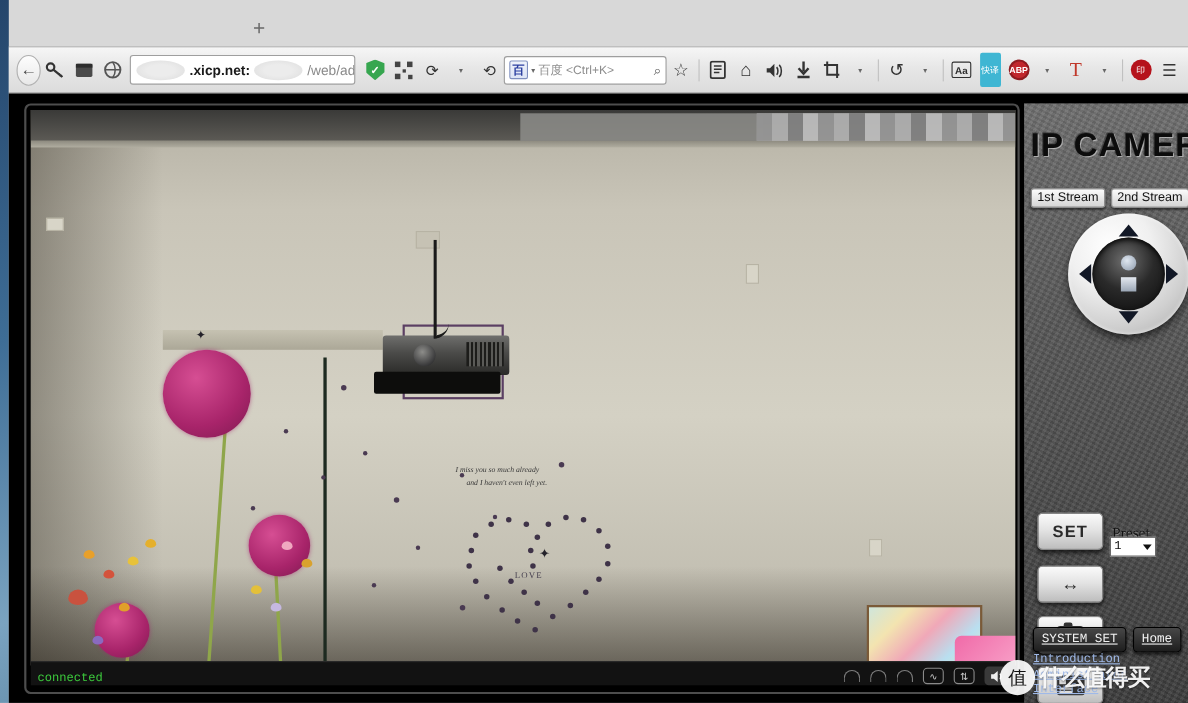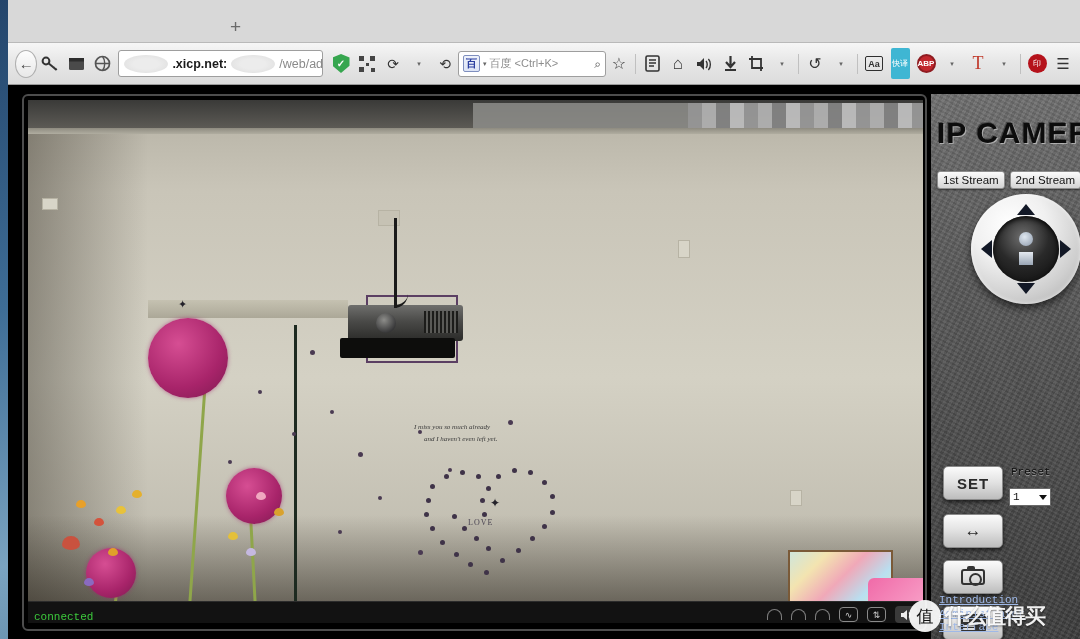--- a/index.html
+++ b/index.html
@@ -271,22 +271,22 @@
   #recbtn{left:12px;top:512px;}
   .camglyph{width:24px;height:16px;border:2.5px solid #333;border-radius:3px;position:relative;}
   .camglyph:before{content:"";position:absolute;left:6px;top:2px;width:9px;height:9px;border:2.5px solid #333;border-radius:50%;}
   .camglyph:after{content:"";position:absolute;left:4px;top:-5px;width:8px;height:3px;background:#333;border-radius:2px 2px 0 0;}
   .recglyph{width:25px;height:18px;background:#333;border-radius:2px;position:relative;}
   .recglyph:before{content:"";position:absolute;left:2px;top:2px;width:6px;height:6px;background:#ddd;}
   .recglyph:after{content:"";position:absolute;left:2px;top:11px;width:12px;height:2px;background:#ddd;
     box-shadow:0 3px 0 #ddd;}
 
   #presetlabel{
-    position:absolute;left:80px;top:372px;
-    font-family:Liberation Mono, monospace;font-size:11px;color:#111;
+    position:absolute;left:80px;top:384px;
+    font-family:Liberation Serif, serif;font-size:14px;color:#111;
     text-shadow:0 1px 0 rgba(255,255,255,.4);
   }
   #presetsel{
     position:absolute;left:78px;top:394px;width:42px;height:18px;
     background:#fff;border:1px solid #6a6a6a;
     display:flex;align-items:center;justify-content:space-between;
     padding:0 3px;font-size:11px;color:#111;
     font-family:"Liberation Mono",monospace;
   }
   #presetsel .tri{width:0;height:0;border-left:4px solid transparent;border-right:4px solid transparent;border-top:5px solid #111;}
@@ -576,20 +576,24 @@
       </div>
 
       <div class="ctlbtn" id="panbtn">↔</div>
       <div class="ctlbtn" id="snapbtn">
         <span class="camglyph"></span>
       </div>
       <div class="ctlbtn" id="recbtn">
         <span class="recglyph"></span>
       </div>
 
+      <div id="sysrow">
+        <div class="darkbtn">SYSTEM SET</div>
+        <div class="darkbtn">Home</div>
+      </div>
 
       <div id="footlinks">
         <div>Introduction Administrator</div>
         <div>Interface</div>
       </div>
     </div>
 
     <div id="watermark">
       <span class="wcircle">值</span>
       <span class="wtext">什么值得买</span>

